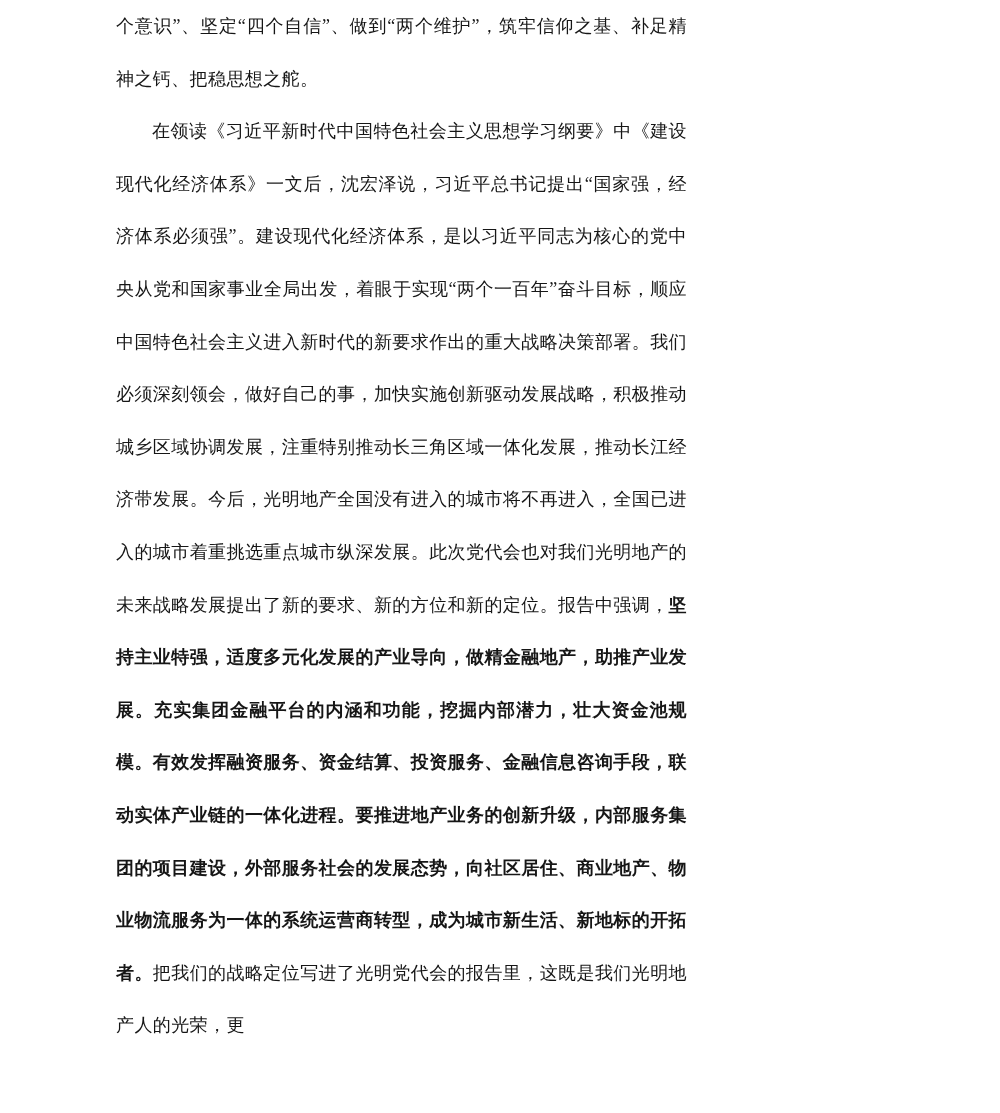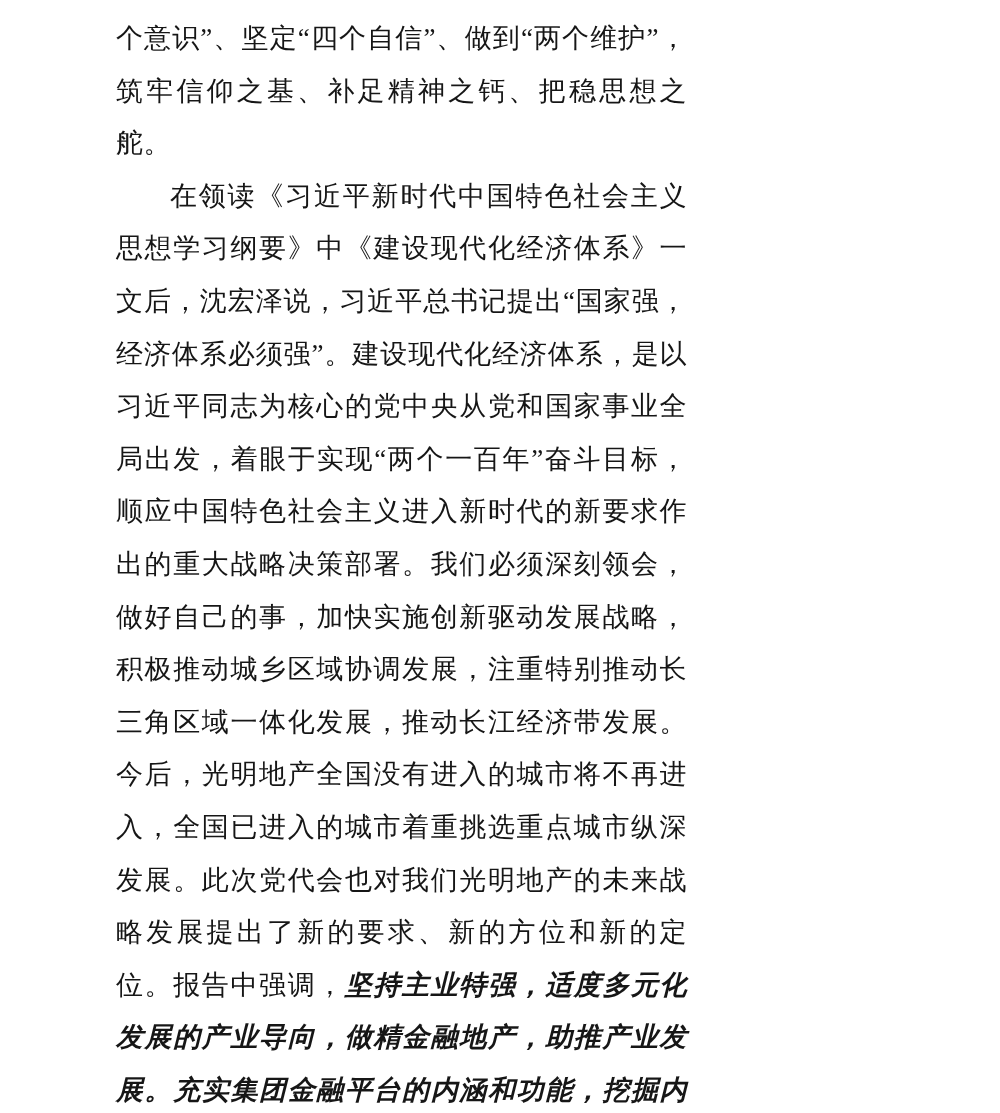--- a/index.html
+++ b/index.html
@@ -9,40 +9,39 @@
   }
   body {
     width: 1000px;
     height: 1113px;
     overflow: hidden;
   }
   .doc-page {
     box-sizing: border-box;
     width: 804px;
     height: 1113px;
-    padding: 12px 117px 0 116px;
+    padding: 0 117px 0 116px;
     background: #fefefe;
     font-family: "Liberation Serif", "DejaVu Serif", serif;
-    font-size: 27px;
+    font-size: 18px;
     line-height: 52.6px;
     color: #161616;
     text-align: justify;
     text-justify: inter-character;
     letter-spacing: 0.4px;
   }
   .para {
     margin: 0;
     padding: 0;
   }
   .para.indent {
     text-indent: 2em;
   }
   .run-bold {
     font-weight: 700;
-    font-style: italic;
   }
 </style>
 </head>
 <body>
 
 <div class="doc-page" style="background: rgb(255, 255, 255); color: rgb(22, 22, 22);">
     <p class="para"><span class="run-regular">个意识”、坚定“四个自信”、做到“两个维护”，筑牢信仰之基、补足精神之钙、把稳思想之舵。</span></p>
     <p class="para indent"><span class="run-regular">在领读《习近平新时代中国特色社会主义思想学习纲要》中《建设现代化经济体系》一文后，沈宏泽说，习近平总书记提出“国家强，经济体系必须强”。建设现代化经济体系，是以习近平同志为核心的党中央从党和国家事业全局出发，着眼于实现“两个一百年”奋斗目标，顺应中国特色社会主义进入新时代的新要求作出的重大战略决策部署。我们必须深刻领会，做好自己的事，加快实施创新驱动发展战略，积极推动城乡区域协调发展，注重特别推动长三角区域一体化发展，推动长江经济带发展。今后，光明地产全国没有进入的城市将不再进入，全国已进入的城市着重挑选重点城市纵深发展。此次党代会也对我们光明地产的未来战略发展提出了新的要求、新的方位和新的定位。报告中强调，</span><span class="run-bold">坚持主业特强，适度多元化发展的产业导向，做精金融地产，助推产业发展。充实集团金融平台的内涵和功能，挖掘内部潜力，壮大资金池规模。有效发挥融资服务、资金结算、投资服务、金融信息咨询手段，联动实体产业链的一体化进程。要推进地产业务的创新升级，内部服务集团的项目建设，外部服务社会的发展态势，向社区居住、商业地产、物业物流服务为一体的系统运营商转型，成为城市新生活、新地标的开拓者。</span><span class="run-regular">把我们的战略定位写进了光明党代会的报告里，这既是我们光明地产人的光荣，更</span></p>
   </div>
 

